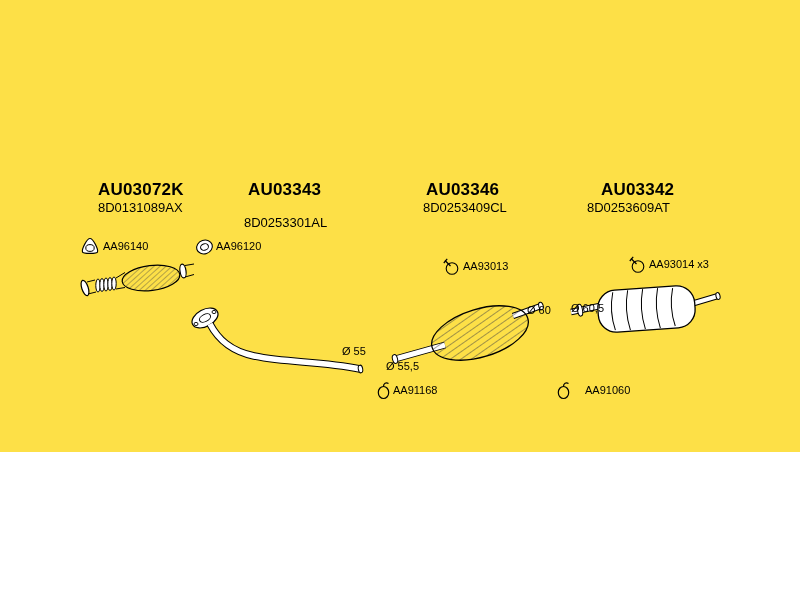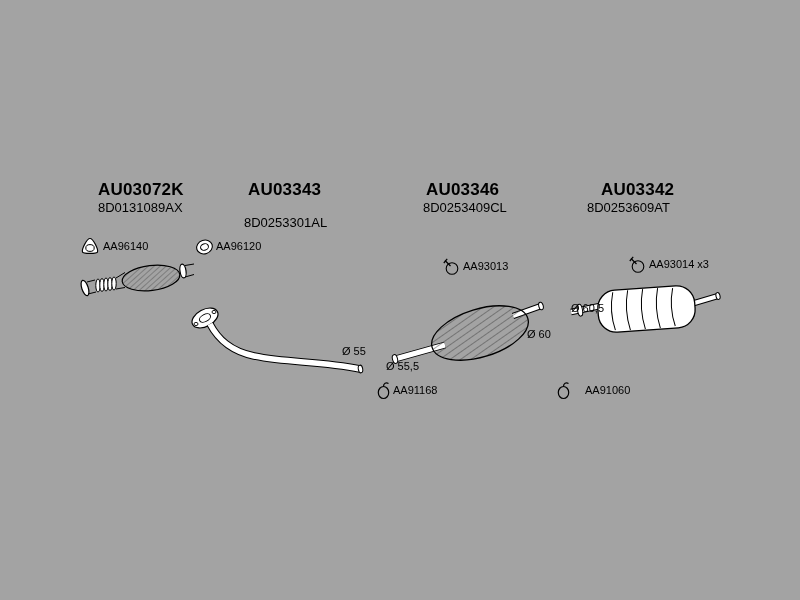--- a/index.html
+++ b/index.html
@@ -2,21 +2,21 @@
 <html><head>
 <meta charset="utf-8">
 <style>
   * { margin:0; padding:0; box-sizing:border-box; }
   html,body { background:#fff; }
   body {
     width:800px; height:600px;
     font-family:"Liberation Sans", sans-serif;
     color:#000;
   }
-  .canvas { position:relative; width:800px; height:600px; background:#a3a3a3; overflow:hidden; }
+  .canvas { position:relative; width:800px; height:452px; background:#fde047; overflow:hidden; }
   .abs { position:absolute; }
   .part-number { font-size:17px; font-weight:bold; letter-spacing:.2px; white-space:nowrap; }
   .oe-number   { font-size:13px; white-space:nowrap; }
   .acc-label   { font-size:11px; white-space:nowrap; }
   .dia-label   { font-size:11px; white-space:nowrap; }
   svg { display:block; }
 </style>
 </head>
 <body>
 
@@ -93,21 +93,21 @@
       </pattern>
     </defs>
     <path d="M12 66 L62 52" stroke="#000" stroke-width="7" fill="none"></path>
     <path d="M12 66 L62 52" stroke="#fff" stroke-width="5" fill="none"></path>
     <ellipse cx="12" cy="66" rx="2.5" ry="4.5" transform="rotate(-15 12 66)" fill="#fff" stroke="#000" stroke-width="1"></ellipse>
     <path d="M130 23 L158 13" stroke="#000" stroke-width="6.5" fill="none"></path>
     <path d="M130 23 L158 13" stroke="#fff" stroke-width="4.5" fill="none"></path>
     <ellipse cx="158" cy="13" rx="2.2" ry="3.8" transform="rotate(-15 158 13)" fill="#fff" stroke="#000" stroke-width="1"></ellipse>
     <ellipse cx="97" cy="40" rx="50" ry="24" transform="rotate(-17 97 40)" fill="url(#ribB)" stroke="#000" stroke-width="1.3"></ellipse>
   </svg>
-  <span class="abs dia-label" style="left:527px; top:304px;margin-top:24px;">Ø 60</span>
+  <span class="abs dia-label" style="left:527px; top:304px;">Ø 60</span>
   <span class="abs dia-label" style="left:386px; top:360px;">Ø 55,5</span>
 
   <span class="abs" style="left:376px; top:381px;">
     <svg width="15" height="19" viewBox="0 0 15 19">
       <ellipse cx="7.5" cy="11.5" rx="5.2" ry="6" fill="none" stroke="#000" stroke-width="1.2"></ellipse>
       <path d="M7.5 5.5 C 7.5 2.5 10 1 12.5 2.5" fill="none" stroke="#000" stroke-width="1.2"></path>
     </svg>
   </span>
   <span class="abs acc-label" style="left:393px; top:384px;">AA91168</span>
 

